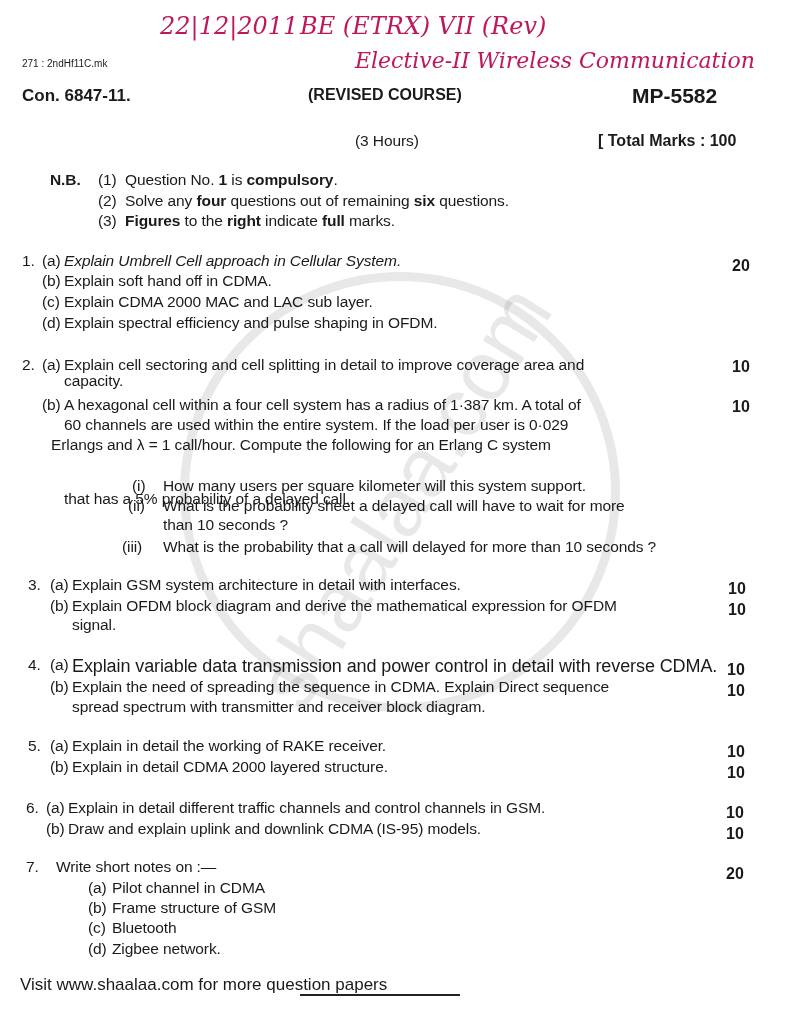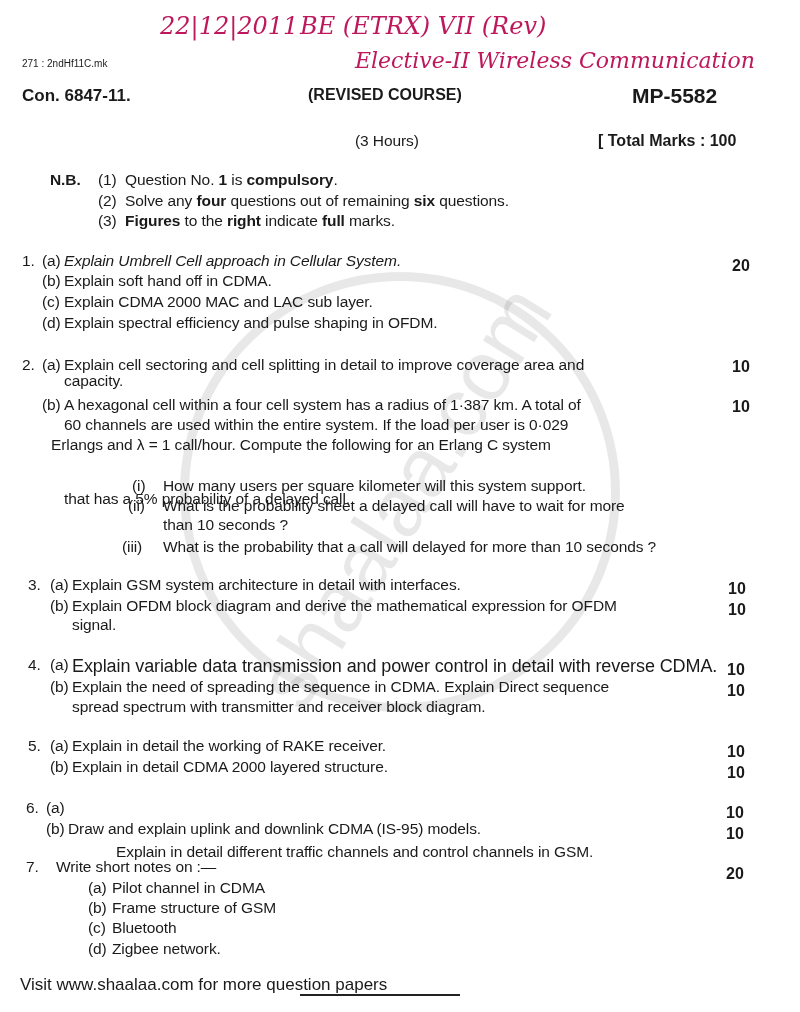--- a/index.html
+++ b/index.html
@@ -120,21 +120,21 @@
   <div class="abs txt" style="left:72px;top:737px;">Explain in detail the working of RAKE receiver.</div>
   <div class="abs mark" style="left:727px;top:743px;">10</div>
   <div class="abs txt" style="left:50px;top:758px;">(b)</div>
   <div class="abs txt" style="left:72px;top:758px;">Explain in detail CDMA 2000 layered structure.</div>
   <div class="abs mark" style="left:727px;top:764px;">10</div>
 </div>
 
 <div>
   <div class="abs txt" style="left:26px;top:799px;">6.</div>
   <div class="abs txt" style="left:46px;top:799px;">(a)</div>
-  <div class="abs txt" style="left:68px;top:843px;margin-left:48px;">Explain in detail different traffic channels and control channels in GSM.</div>
+  <div class="abs txt" style="left:68px;top:799px;">Explain in detail different traffic channels and control channels in GSM.</div>
   <div class="abs mark" style="left:726px;top:804px;">10</div>
   <div class="abs txt" style="left:46px;top:820px;">(b)</div>
   <div class="abs txt" style="left:68px;top:820px;">Draw and explain uplink and downlink CDMA (IS-95) models.</div>
   <div class="abs mark" style="left:726px;top:825px;">10</div>
 </div>
 
 <div>
   <div class="abs txt" style="left:26px;top:858px;">7.</div>
   <div class="abs txt" style="left:56px;top:858px;">Write short notes on :—</div>
   <div class="abs mark" style="left:726px;top:865px;">20</div>

